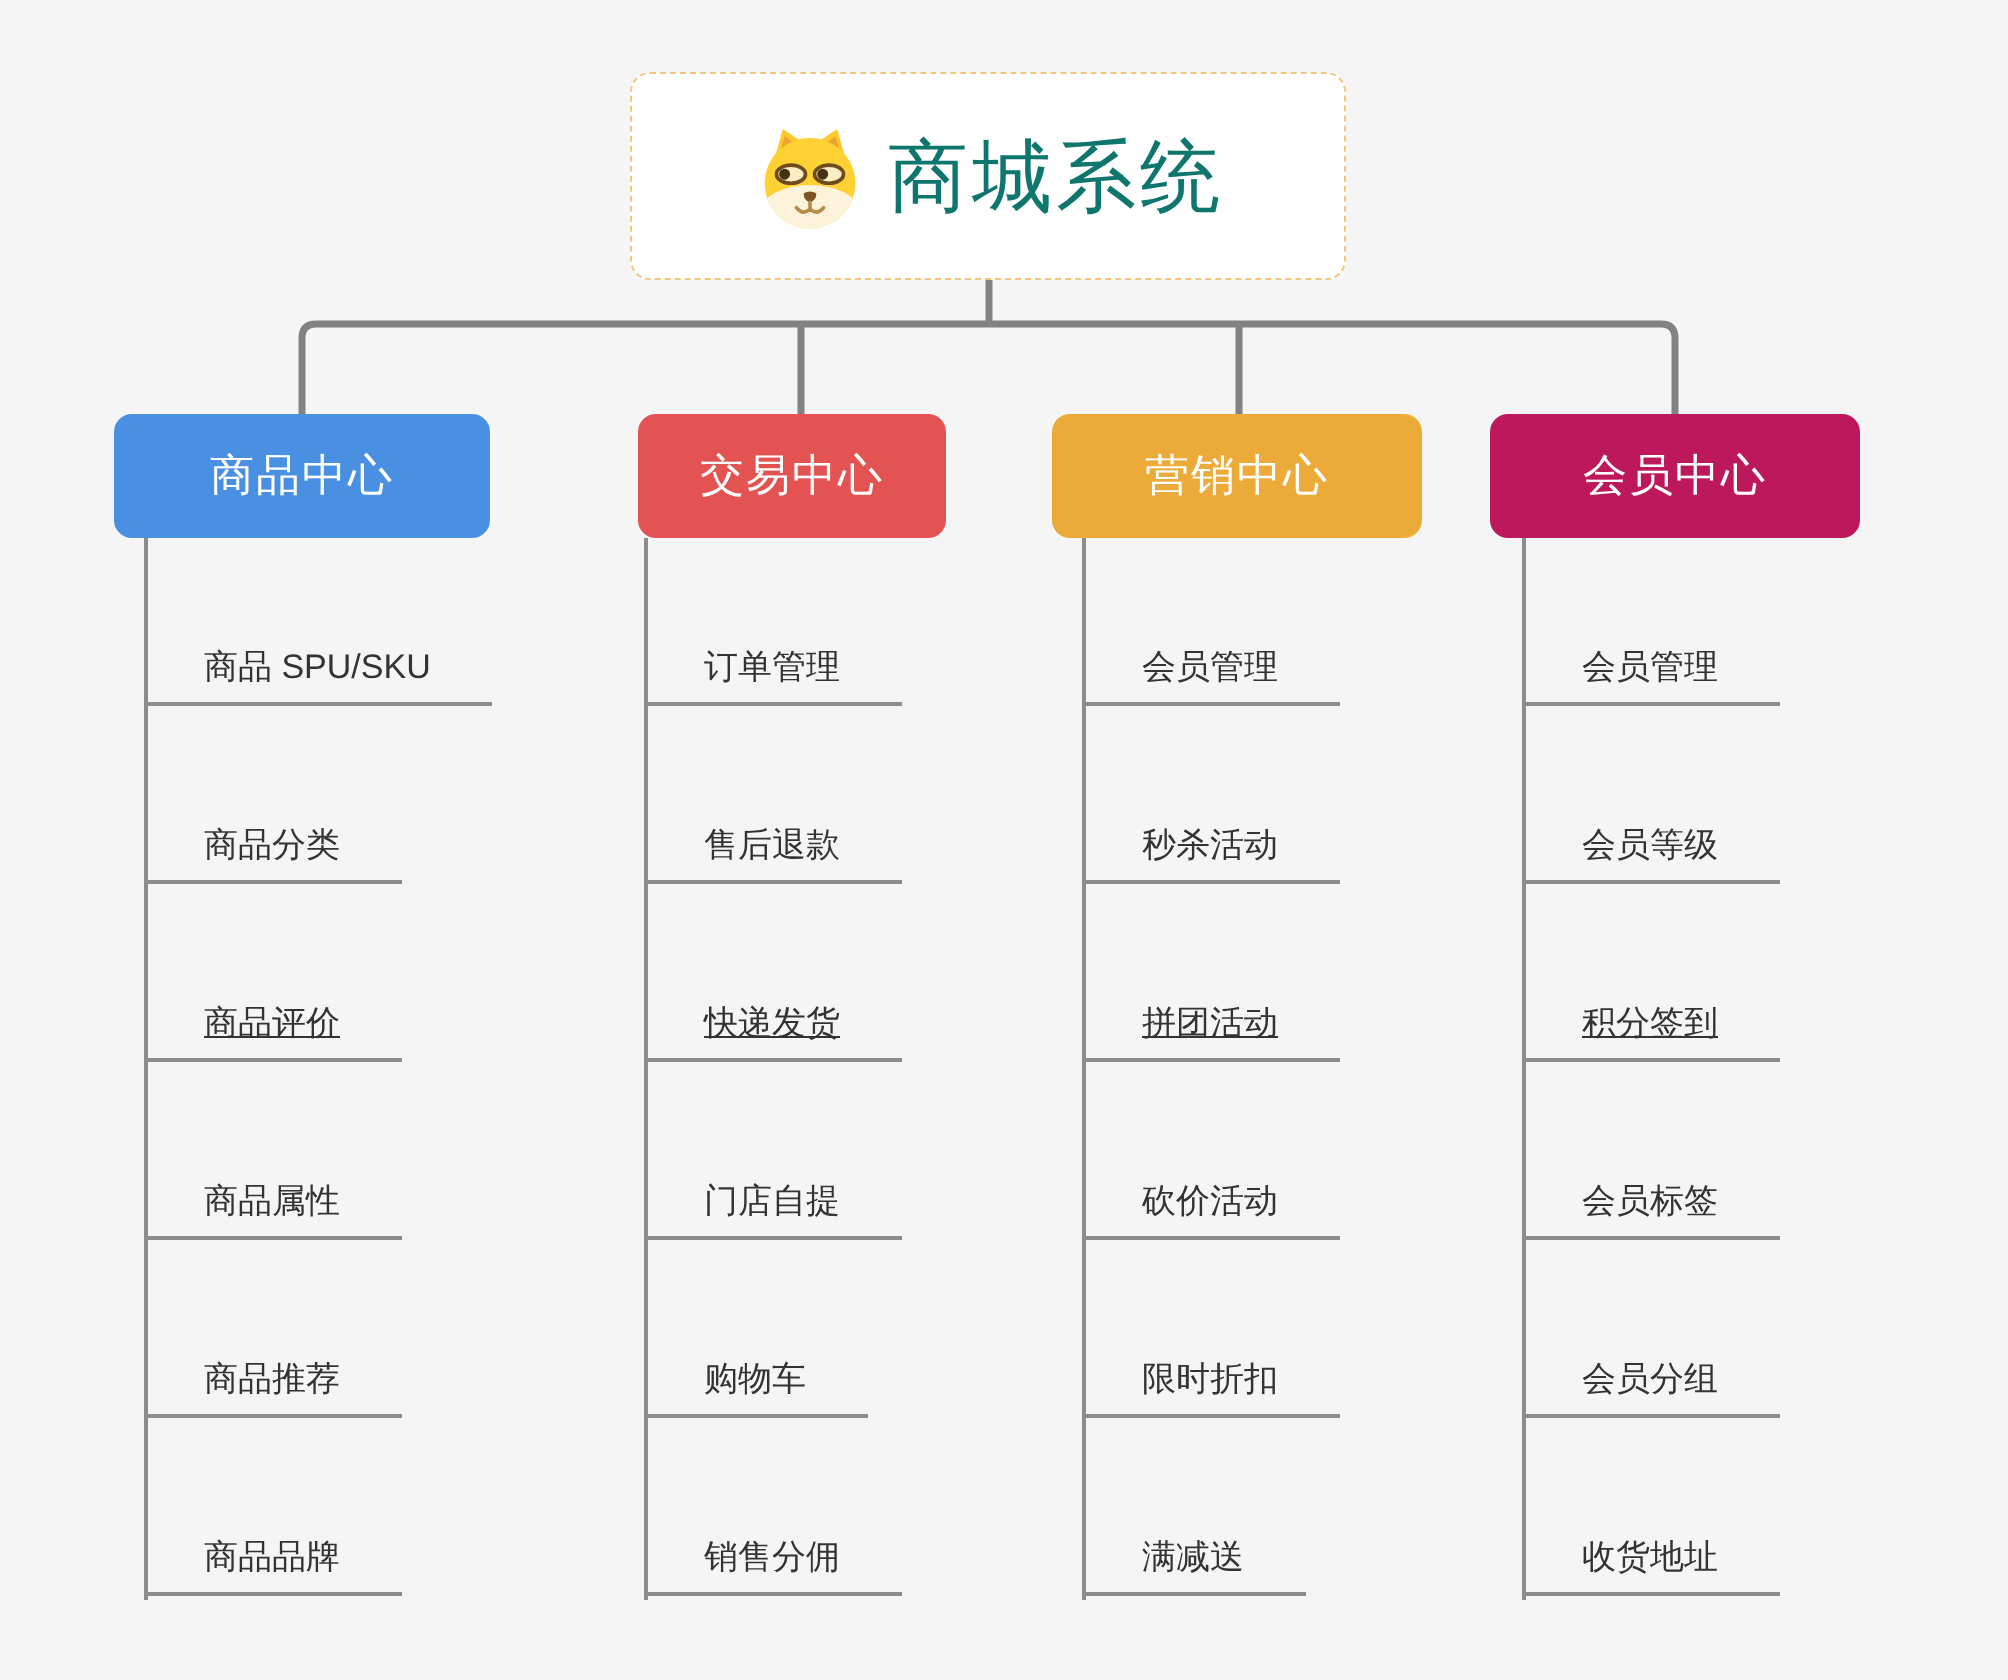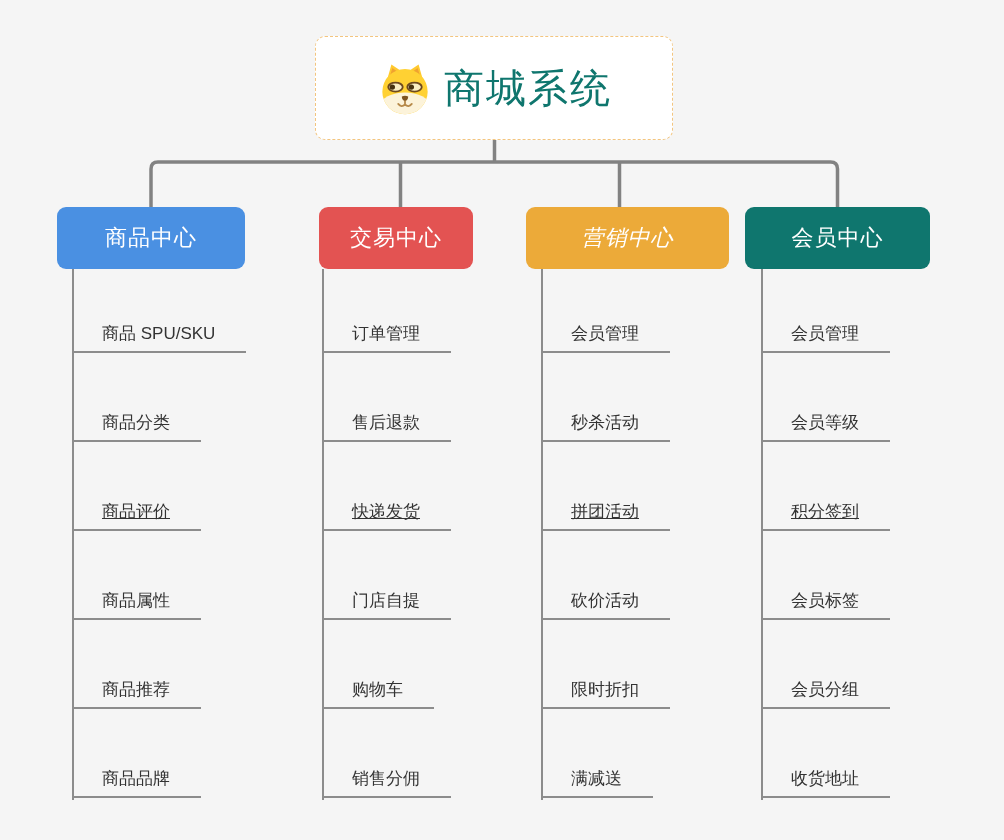--- a/index.html
+++ b/index.html
@@ -51,21 +51,21 @@
     display: flex;
     align-items: center;
     justify-content: center;
     color: #ffffff;
     font-size: 22px;
     letter-spacing: 1px;
     white-space: nowrap;
   }
   .b0 .branch-node { left: 57px;  width: 188px; }
   .b1 .branch-node { left: 307px; width: 154px; margin-left: 12px; }
-  .b2 .branch-node { left: 526px; width: 203px; font-style: italic; }
+  .b2 .branch-node { left: 526px; width: 185px; }
   .b3 .branch-node { left: 745px; width: 185px; }
   
   .spine {
     position: absolute;
     top: 269px;
     width: 2px;
     height: 531px;
     background: #8c8c8c;
   }
   .b0 .spine { left: 72px; }
@@ -160,21 +160,21 @@
     <div class="spine"></div>
     <div class="leaf r0">会员管理</div>
     <div class="leaf r1">秒杀活动</div>
     <div class="leaf r2">拼团活动</div>
     <div class="leaf r3">砍价活动</div>
     <div class="leaf r4">限时折扣</div>
     <div class="leaf r5">满减送</div>
   </div>
 
   <div class="branch b3">
-    <div class="branch-node" style="background-color: #0f766e;">会员中心</div>
+    <div class="branch-node" style="background-color: #be185d;">会员中心</div>
     <div class="spine"></div>
     <div class="leaf r0">会员管理</div>
     <div class="leaf r1">会员等级</div>
     <div class="leaf r2">积分签到</div>
     <div class="leaf r3">会员标签</div>
     <div class="leaf r4">会员分组</div>
     <div class="leaf r5">收货地址</div>
   </div>
 
 </div>

